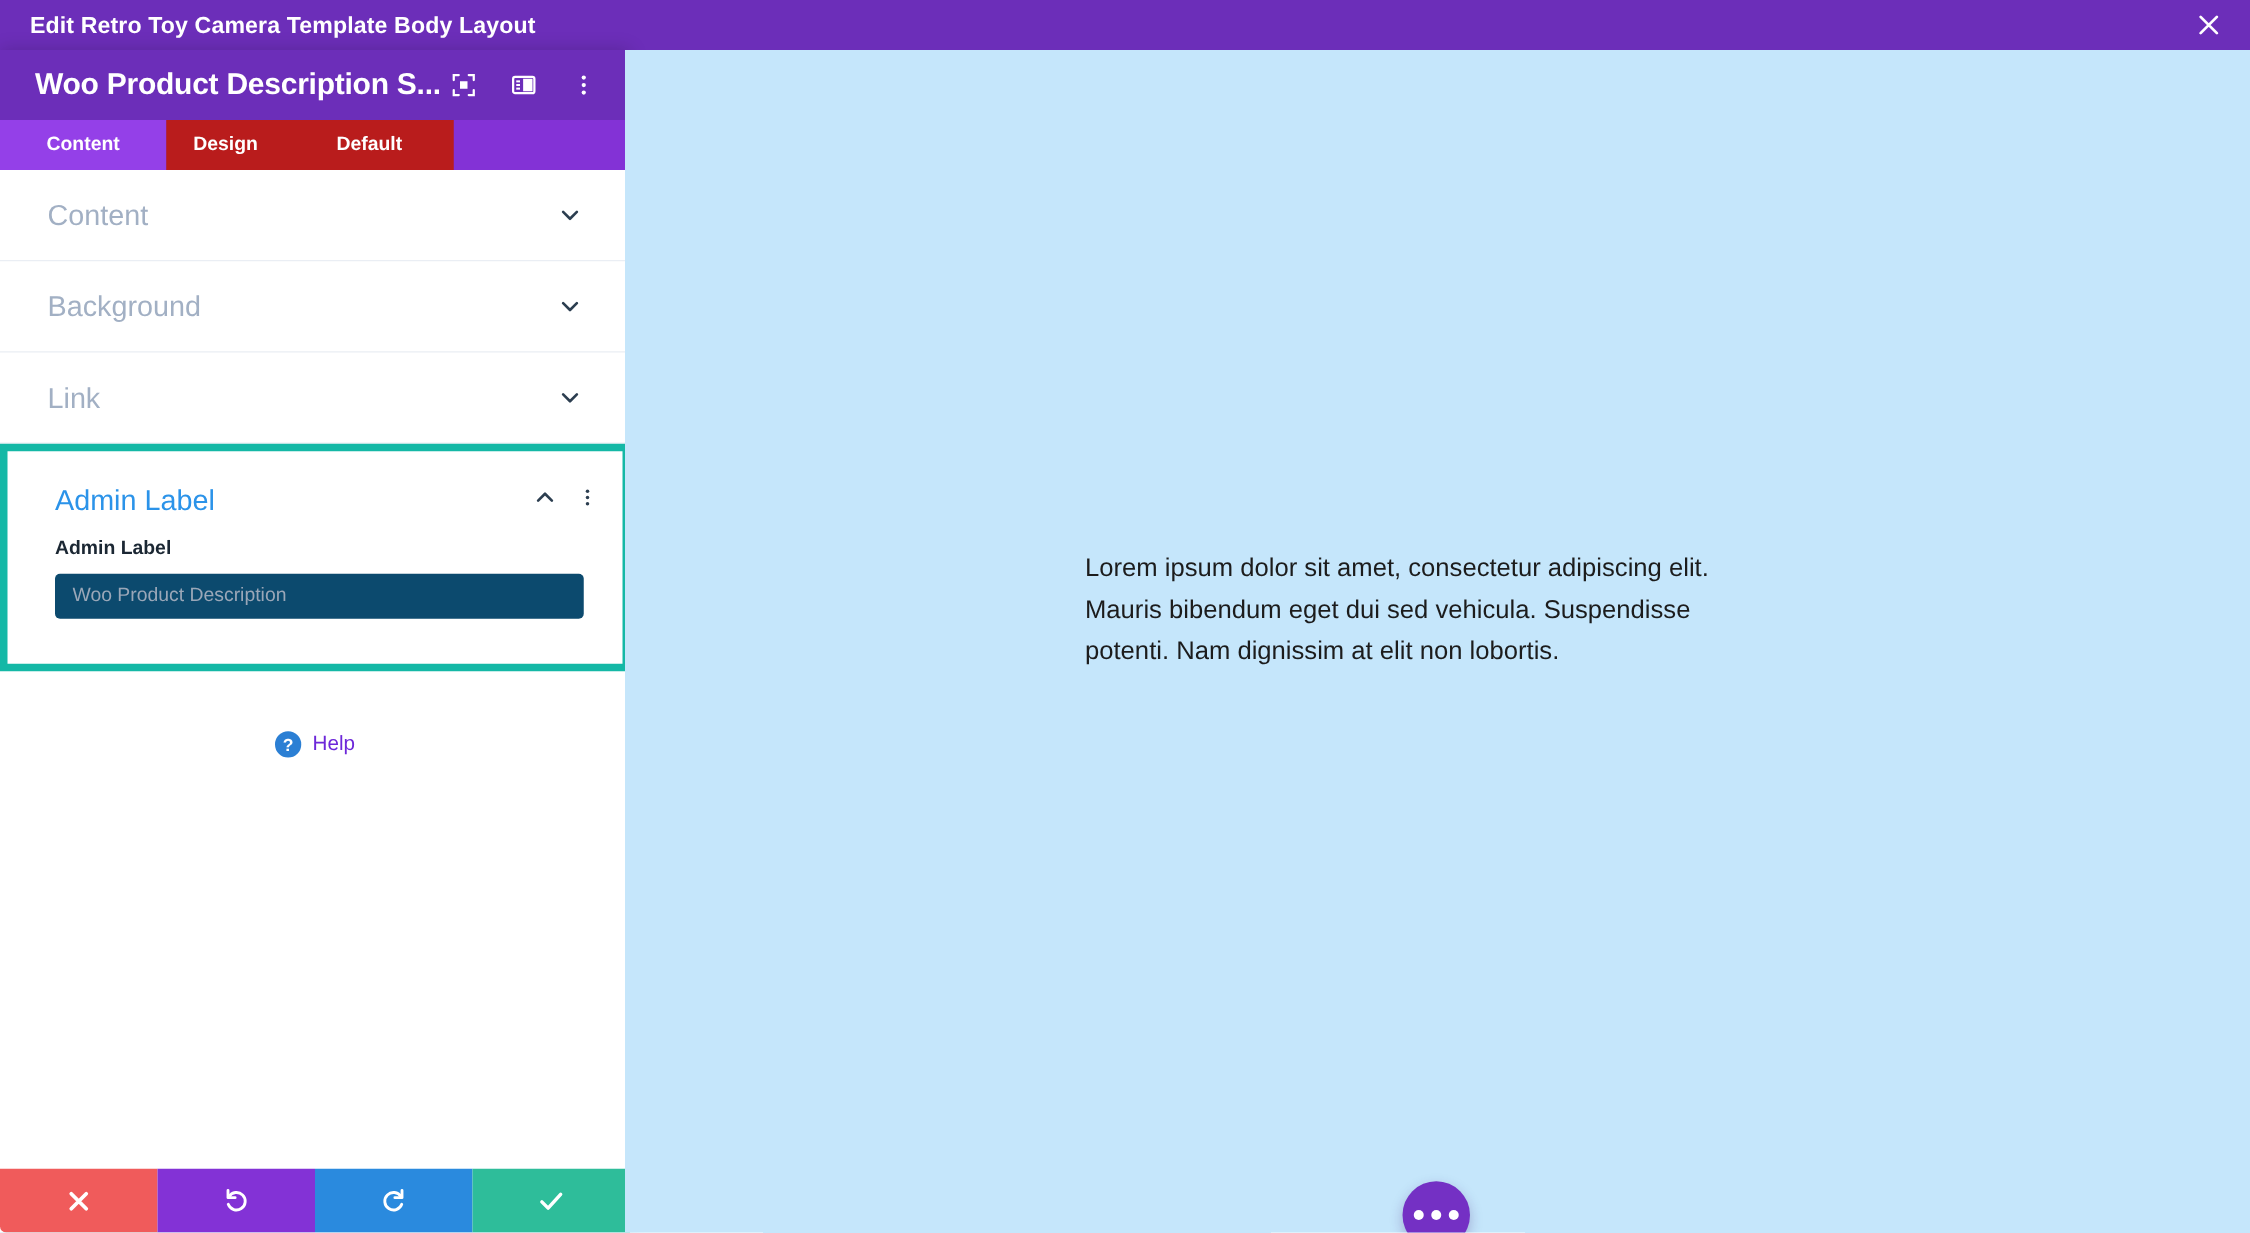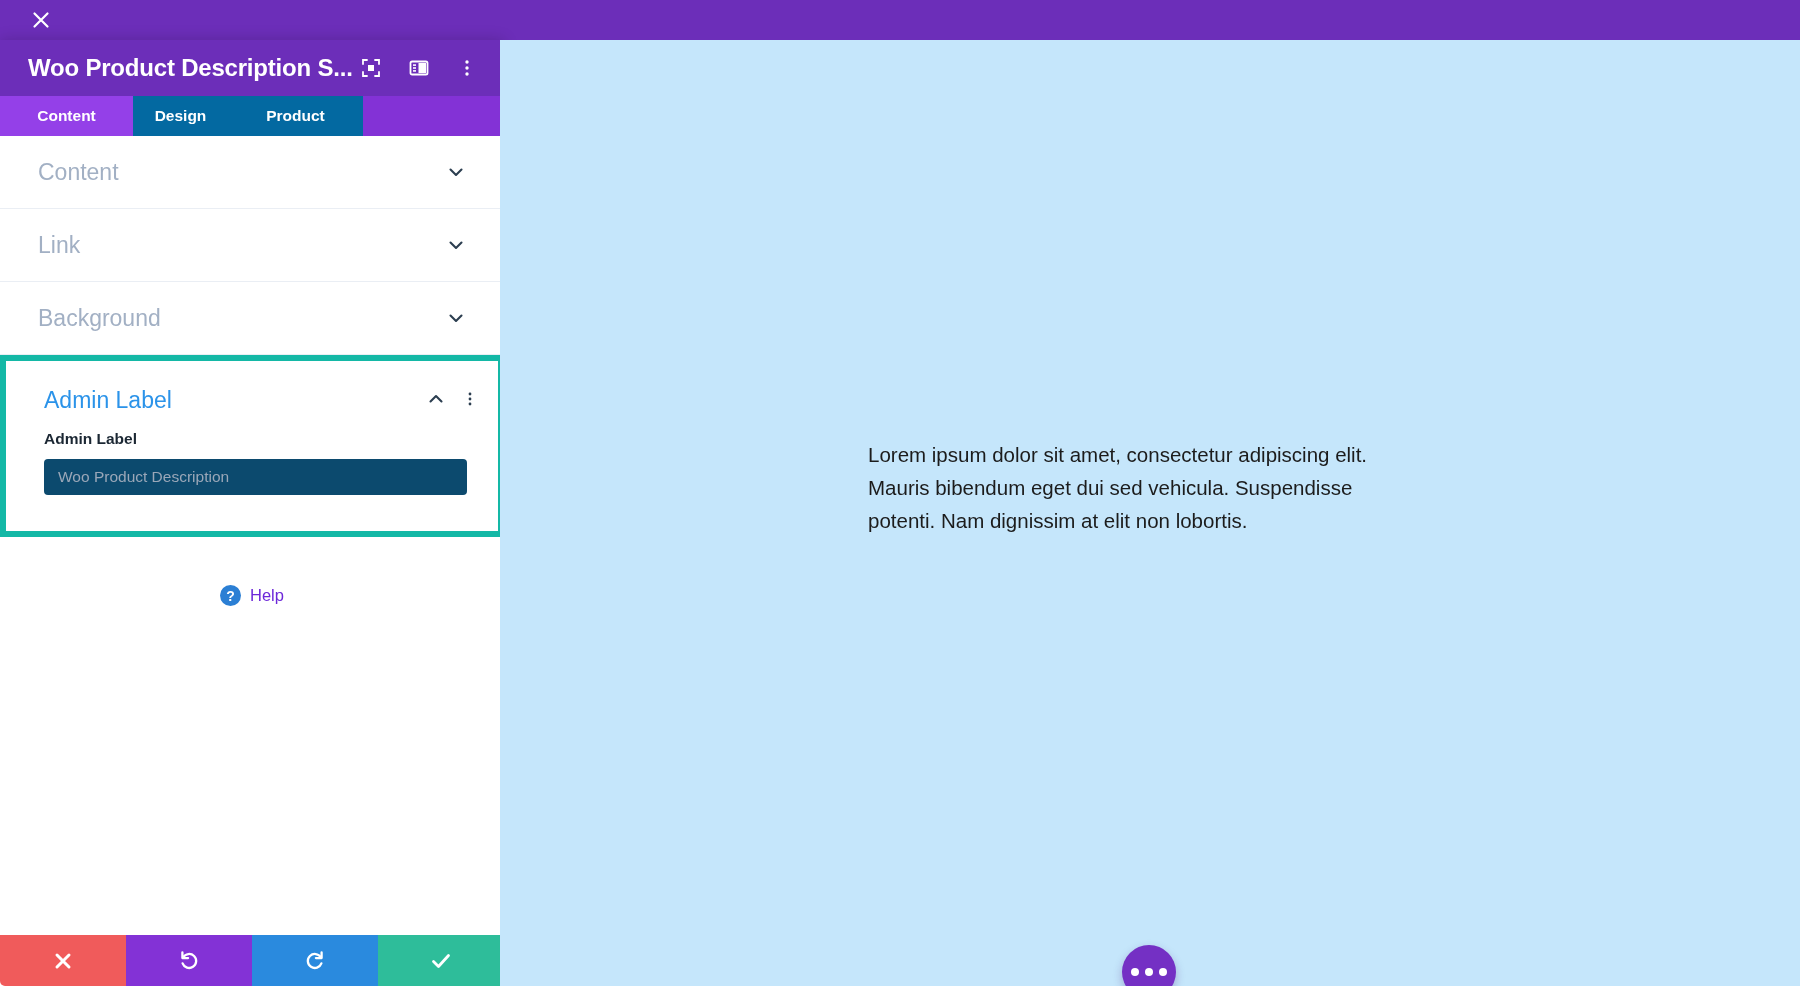--- a/index.html
+++ b/index.html
@@ -112,21 +112,21 @@
   }
   .tab {
     display: flex;
     align-items: center;
     justify-content: center;
     height: 40px;
     color: #ffffff;
     font-size: 15.5px;
     font-weight: bold;
     cursor: pointer;
-    background: #0369a1;
+    background: #b91c1c;
   }
   .tab.t-content { width: 133px; background: #9440e8; }
   .tab.t-design  { width: 95px; }
   .tab.t-advanced{ width: 135px; }
 
   
   .searchrow {
     height: 46px;
     background: #eff2f7;
     display: flex;
@@ -308,20 +308,21 @@
     background: #ffffff;
     display: block;
   }
 </style>
 </head>
 <body>
 
 <div id="app">
 
   <div class="topbar">
+    <div class="topbar-title">Edit Retro Toy Camera Template Body Layout</div>
     <div class="topbar-close">
       <svg width="20" height="20" viewBox="0 0 20 20">
         <path d="M3.5 3.5 L16.5 16.5 M16.5 3.5 L3.5 16.5" stroke="#ffffff" stroke-width="2.2" stroke-linecap="round" fill="none"></path>
       </svg>
     </div>
   </div>
 
   <div class="panel">
 
     <div class="panel-header">
@@ -350,46 +351,46 @@
               <circle cx="10" cy="16" r="1.7" fill="#ffffff"></circle>
             </svg>
           </div>
         </div>
       </div>
     </div>
 
     <div class="tabs">
       <div class="tab t-content">Content</div>
       <div class="tab t-design">Design</div>
-      <div class="tab t-advanced">Product</div>
+      <div class="tab t-advanced">Default</div>
     </div>
 
 
     <div class="sections">
 
       <div class="section">
         <span class="section-title">Content</span>
         <span class="chev">
           <svg width="20" height="20" viewBox="0 0 20 20">
             <path d="M4.5 7.5 L10 13 L15.5 7.5" stroke="#2c3e50" stroke-width="2.1" fill="none" stroke-linecap="round" stroke-linejoin="round"></path>
           </svg>
         </span>
       </div>
 
       <div class="section">
-        <span class="section-title">Link</span>
+        <span class="section-title">Background</span>
         <span class="chev">
           <svg width="20" height="20" viewBox="0 0 20 20">
             <path d="M4.5 7.5 L10 13 L15.5 7.5" stroke="#2c3e50" stroke-width="2.1" fill="none" stroke-linecap="round" stroke-linejoin="round"></path>
           </svg>
         </span>
       </div>
 
       <div class="section">
-        <span class="section-title">Background</span>
+        <span class="section-title">Link</span>
         <span class="chev">
           <svg width="20" height="20" viewBox="0 0 20 20">
             <path d="M4.5 7.5 L10 13 L15.5 7.5" stroke="#2c3e50" stroke-width="2.1" fill="none" stroke-linecap="round" stroke-linejoin="round"></path>
           </svg>
         </span>
       </div>
 
       <div class="highlight-wrap">
         <div class="al-head">
           <span class="al-head-title">Admin Label</span>

